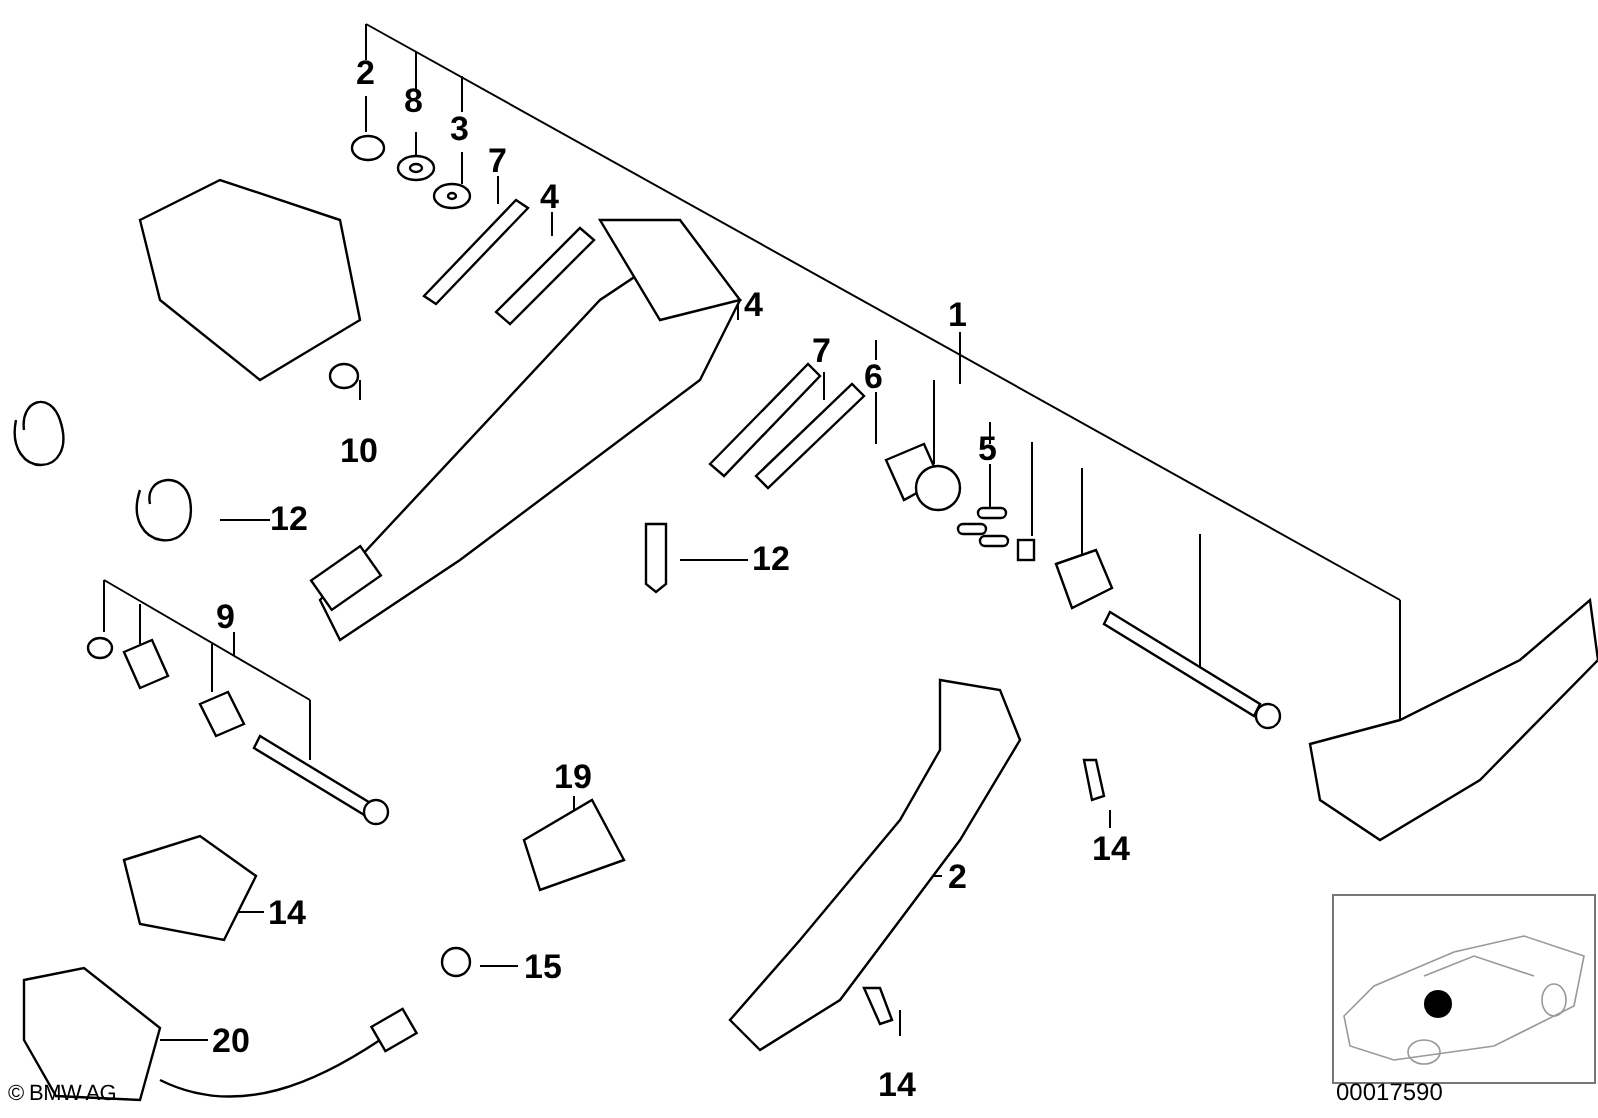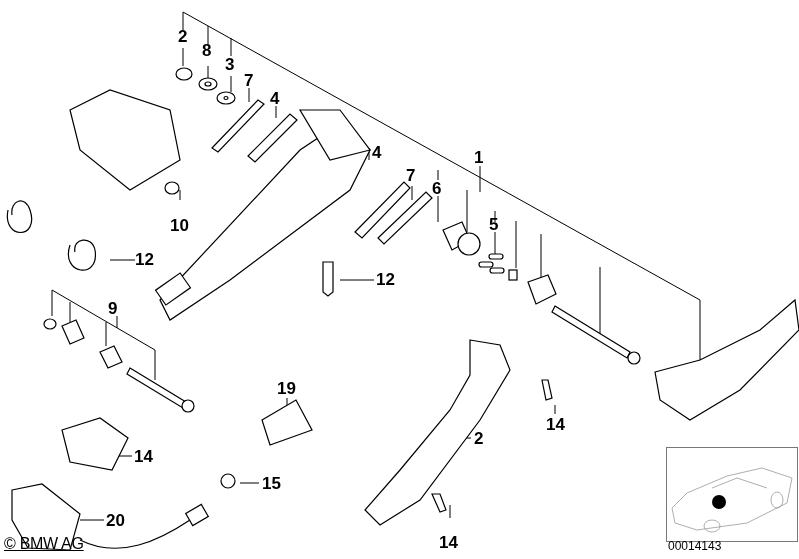--- a/index.html
+++ b/index.html
@@ -1,22 +1,22 @@
 <!DOCTYPE html>
 <html><head>
 <meta charset="utf-8">
 <style>
   html, body { margin: 0; padding: 0; background: #ffffff; }
   body { width: 799px; height: 559px; position: relative; overflow: hidden;
          font-family: "Liberation Sans", sans-serif; }
   #canvas { position: absolute; left: 0; top: 0; }
   .callout { position: absolute; font-weight: bold; font-size: 17px; color: #000;
              line-height: 1; font-family: "Liberation Sans", sans-serif; }
-  .copyright { position: absolute; left: 4px; bottom: 6px; font-size: 16px; color: #000;
-               font-family: "Liberation Sans", sans-serif; letter-spacing: -0.3px; text-decoration: underline; }
+  .copyright { position: absolute; left: 4px; bottom: 6px; font-size: 11px; color: #000;
+               font-family: "Liberation Sans", sans-serif; letter-spacing: -0.3px; }
   .docnum { position: absolute; left: 668px; bottom: 6px; font-size: 12px; color: #000;
             font-family: "Liberation Sans", sans-serif; }
   .thumb { position: absolute; left: 666px; top: 447px; width: 130px; height: 93px;
            border: 1px solid #777; background: #fff; }
 </style>
 </head>
 <body>
 
 <svg id="canvas" width="799" height="559" viewBox="0 0 799 559">
   <g fill="none" stroke="#000" stroke-width="1">
@@ -149,13 +149,13 @@
       <path d="M5 60 L20 45 L60 28 L95 20 L125 30 L120 55 L80 75 L30 82 L8 75 Z"></path>
       <path d="M45 40 L70 30 L100 40"></path>
       <ellipse cx="45" cy="78" rx="8" ry="6"></ellipse>
       <ellipse cx="110" cy="52" rx="6" ry="8"></ellipse>
     </g>
     <circle cx="52" cy="54" r="7" fill="#000"></circle>
   </svg>
 </div>
 
 <div class="copyright">© BMW AG</div>
-<div class="docnum">00014143</div>
+<div class="docnum">00017590</div>
 
 </body></html>

